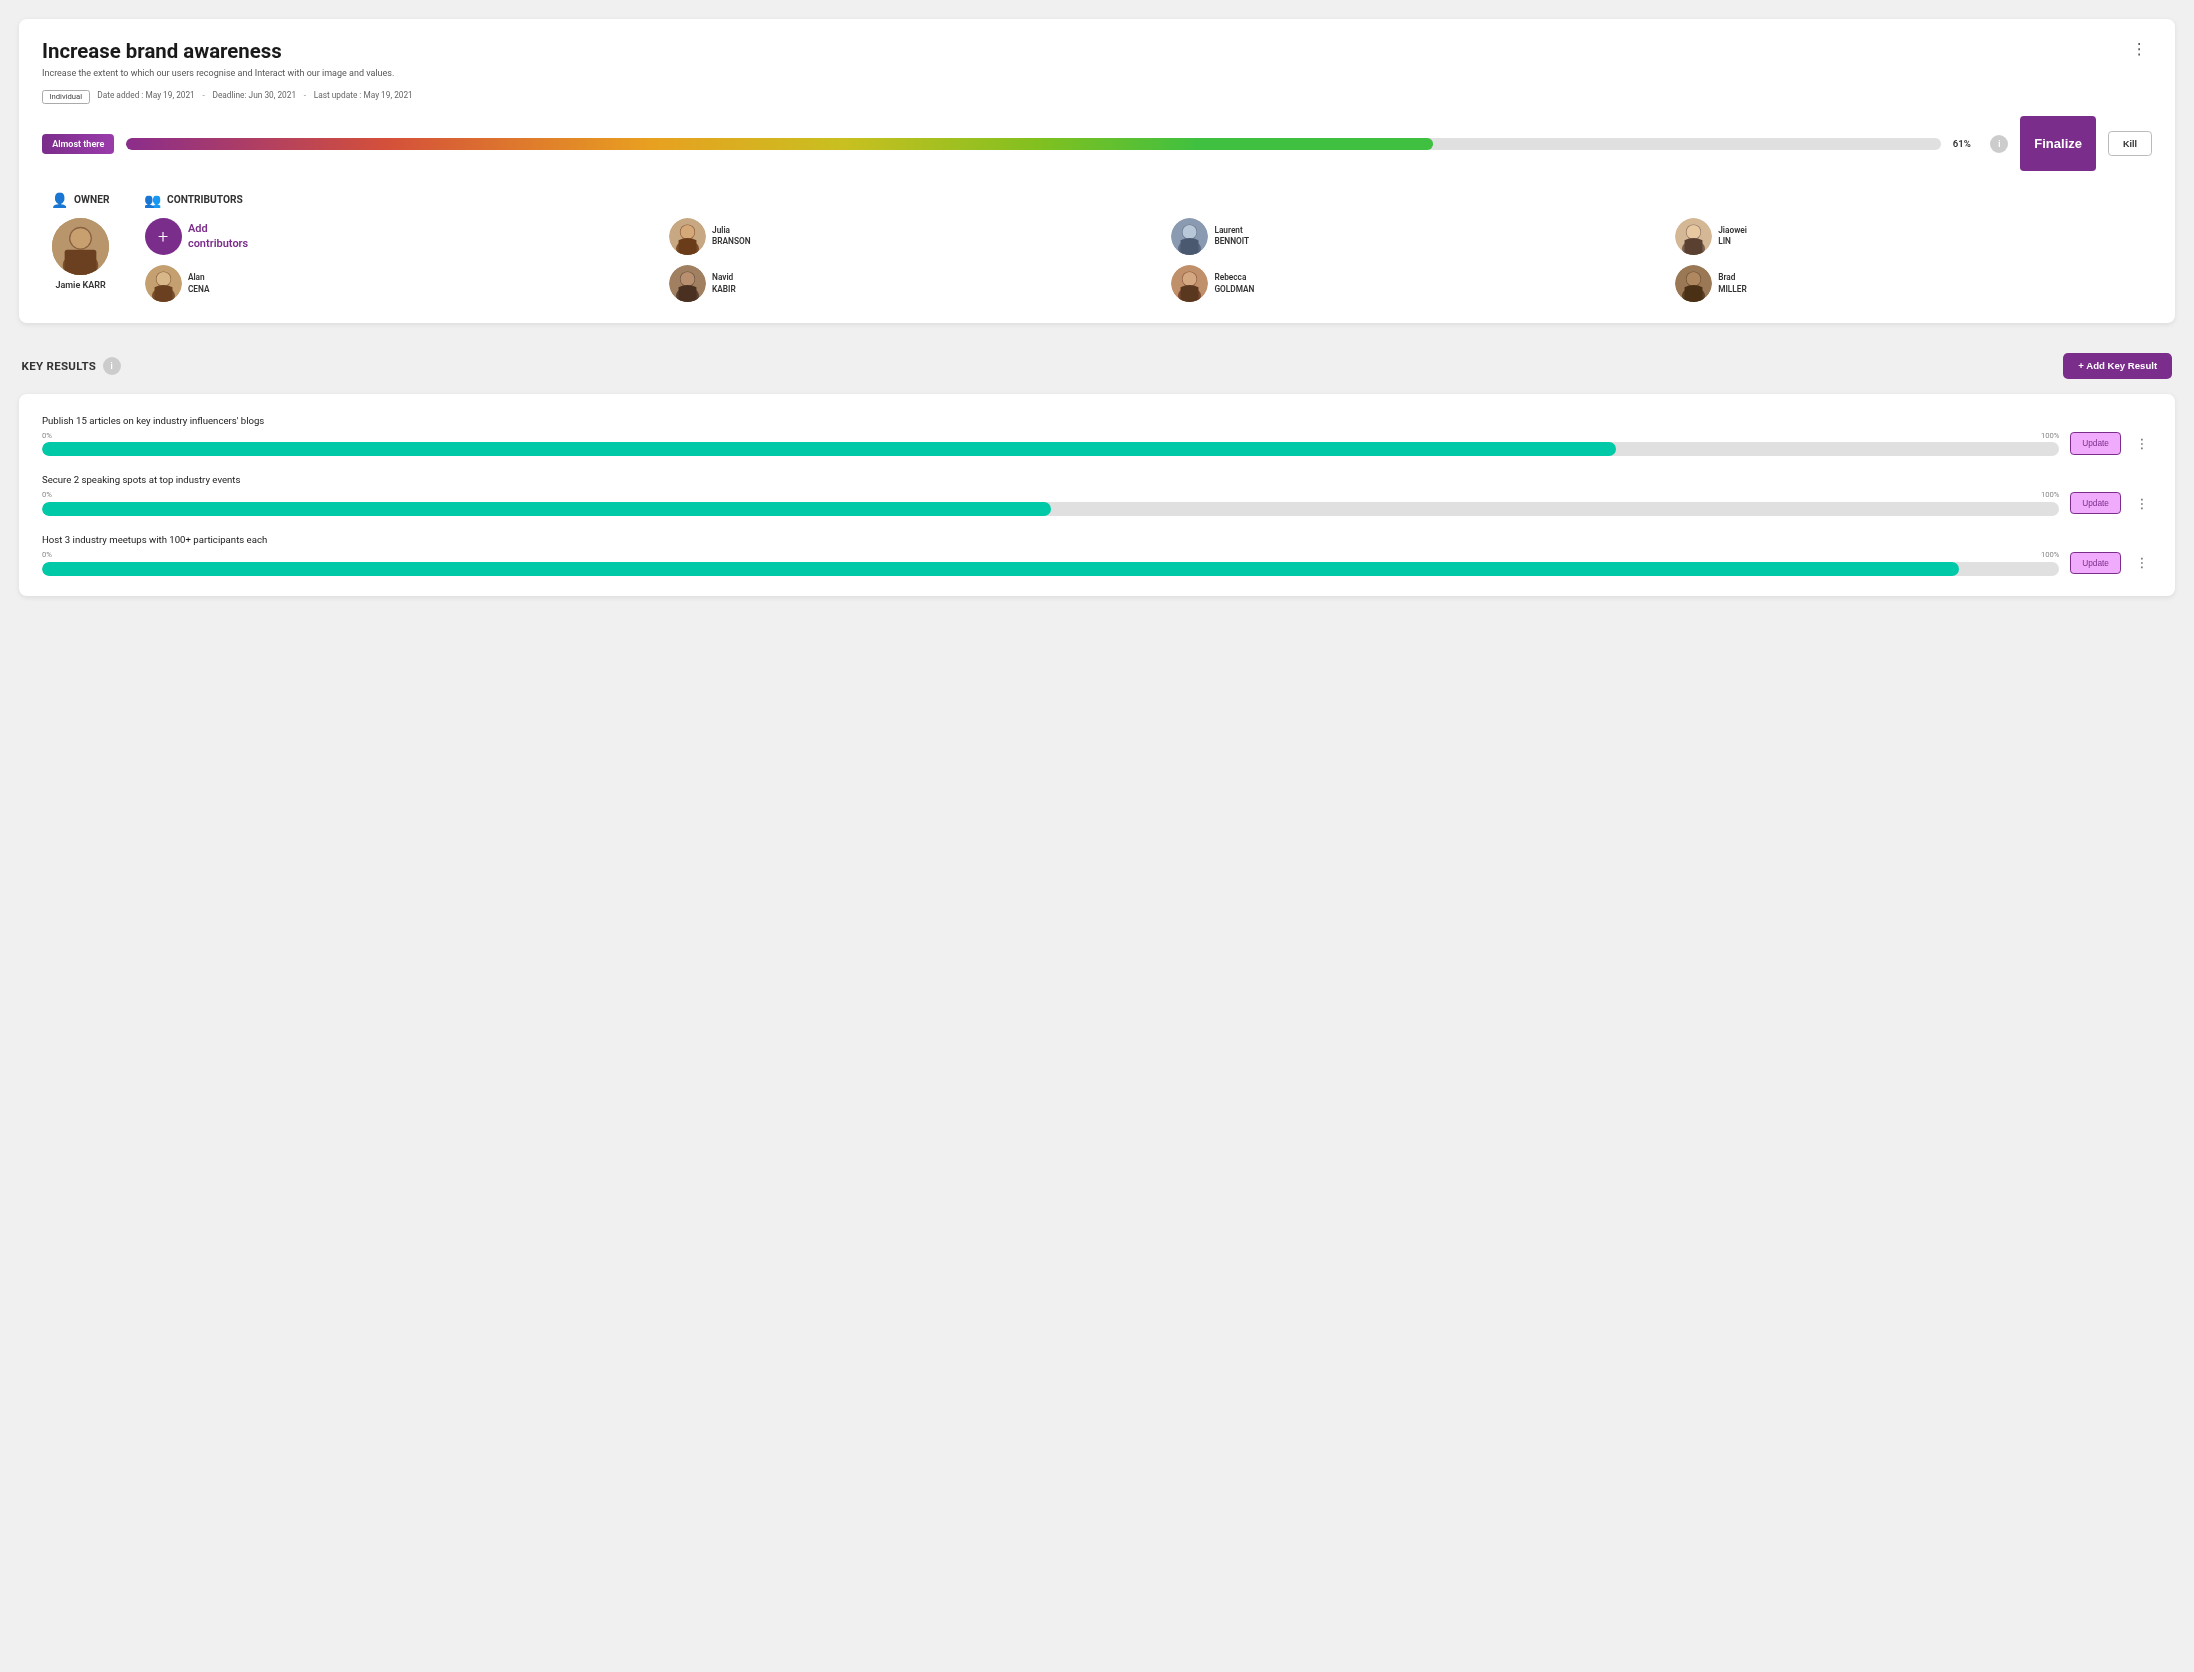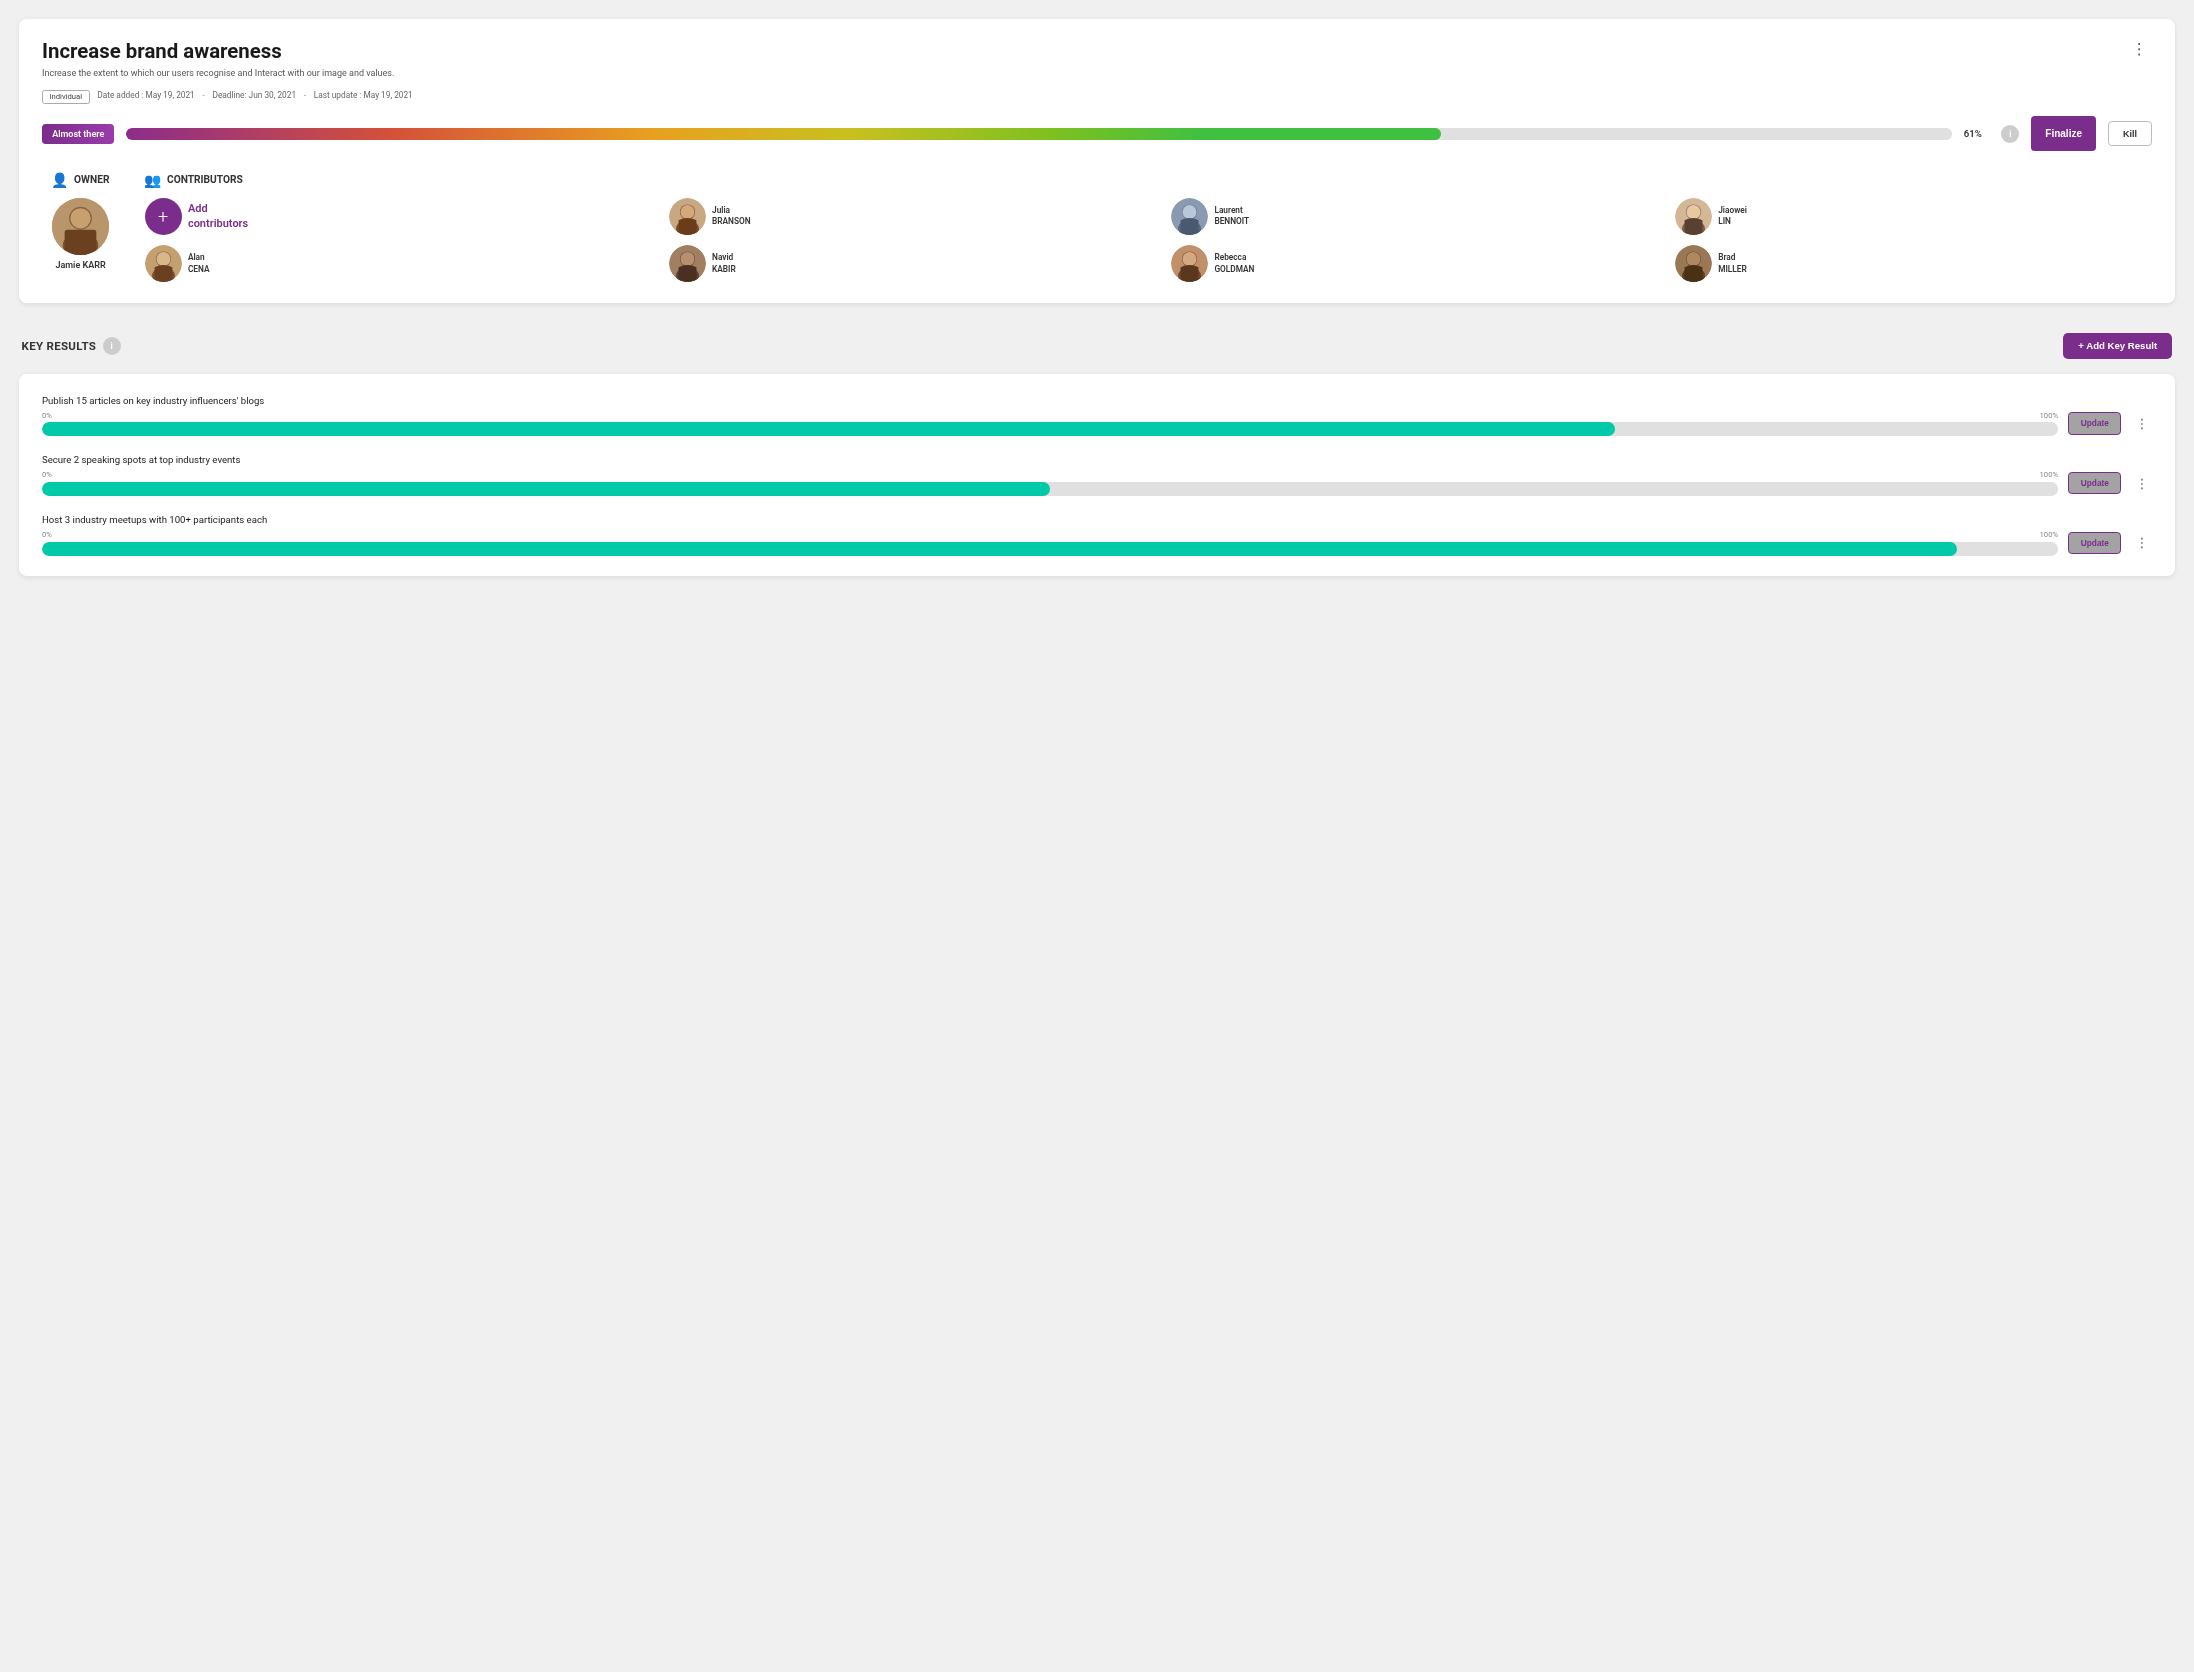--- a/index.html
+++ b/index.html
@@ -122,23 +122,23 @@
       font-size: 8.3px;
       font-weight: 700;
       color: #fff;
       cursor: pointer;
     }
 
     .btn-finalize {
       background: #7b2d8b;
       color: white;
       border: none;
-      padding: 12px 14px;
+      padding: 20px 14px;
       border-radius: 3.8px;
-      font-size: 10px;
+      font-size: 13px;
       font-weight: 600;
       cursor: pointer;
       text-align: center;
     }
 
     .btn-kill {
       background: white;
       color: #333;
       border: 1px solid #bbb;
       padding: 6.4px 14px;
@@ -318,27 +318,27 @@
       overflow: hidden;
     }
 
     .kr-bar-fill {
       height: 100%;
       background: #00c9a7;
       border-radius: 7px;
     }
 
     .btn-update {
-      background: #a3a3a3;
+      background: #f0abfc;
       color: #7b2d8b;
       border: 1px solid #7b2d8b;
       padding: 5.1px 11.5px;
       border-radius: 3.8px;
       font-size: 8.3px;
-      font-weight: 700;
+      font-weight: 400;
       cursor: pointer;
       white-space: nowrap;
     }
 
     .kr-more-icon {
       font-size: 12.8px;
       color: #555;
       cursor: pointer;
       padding: 2.6px 3.8px;
     }

